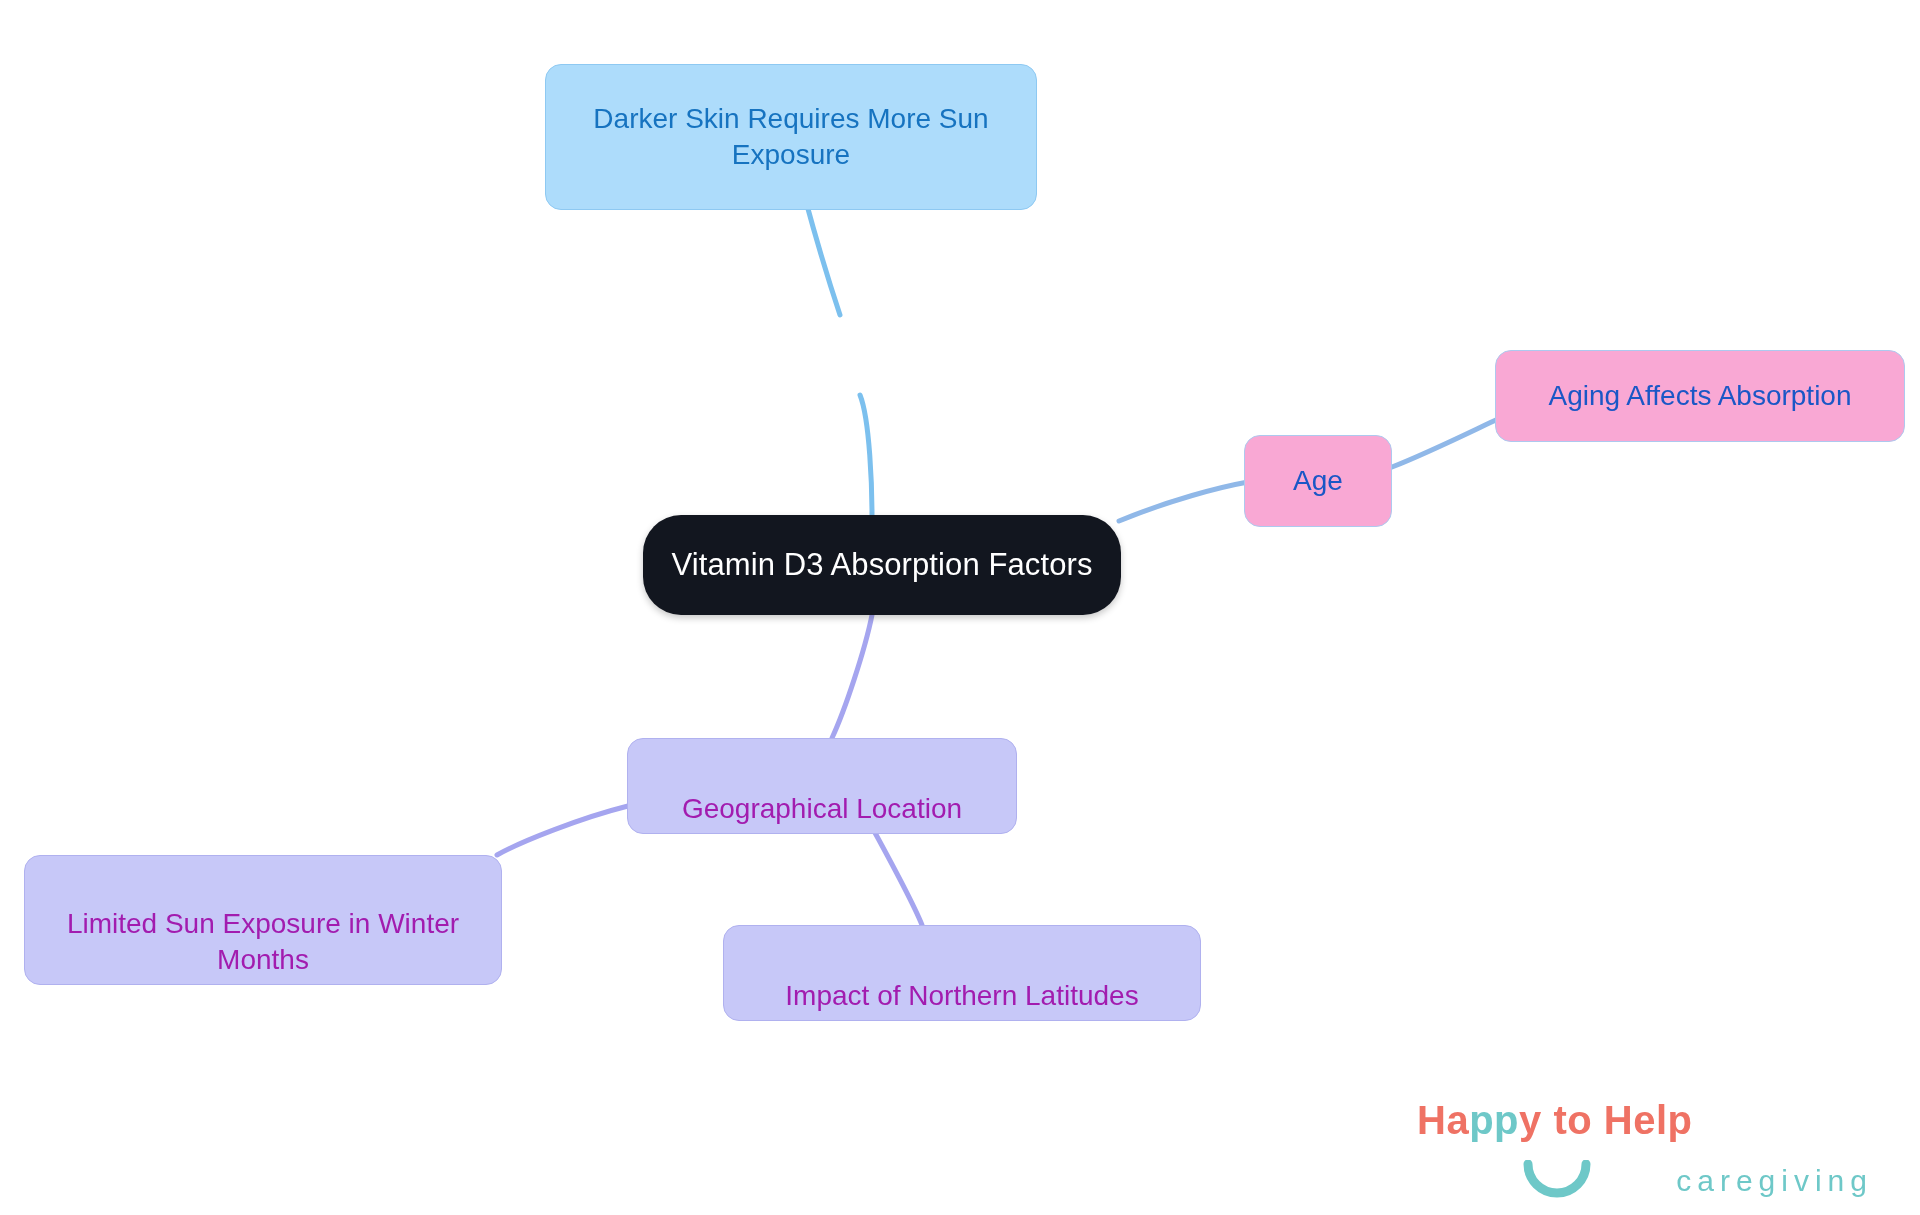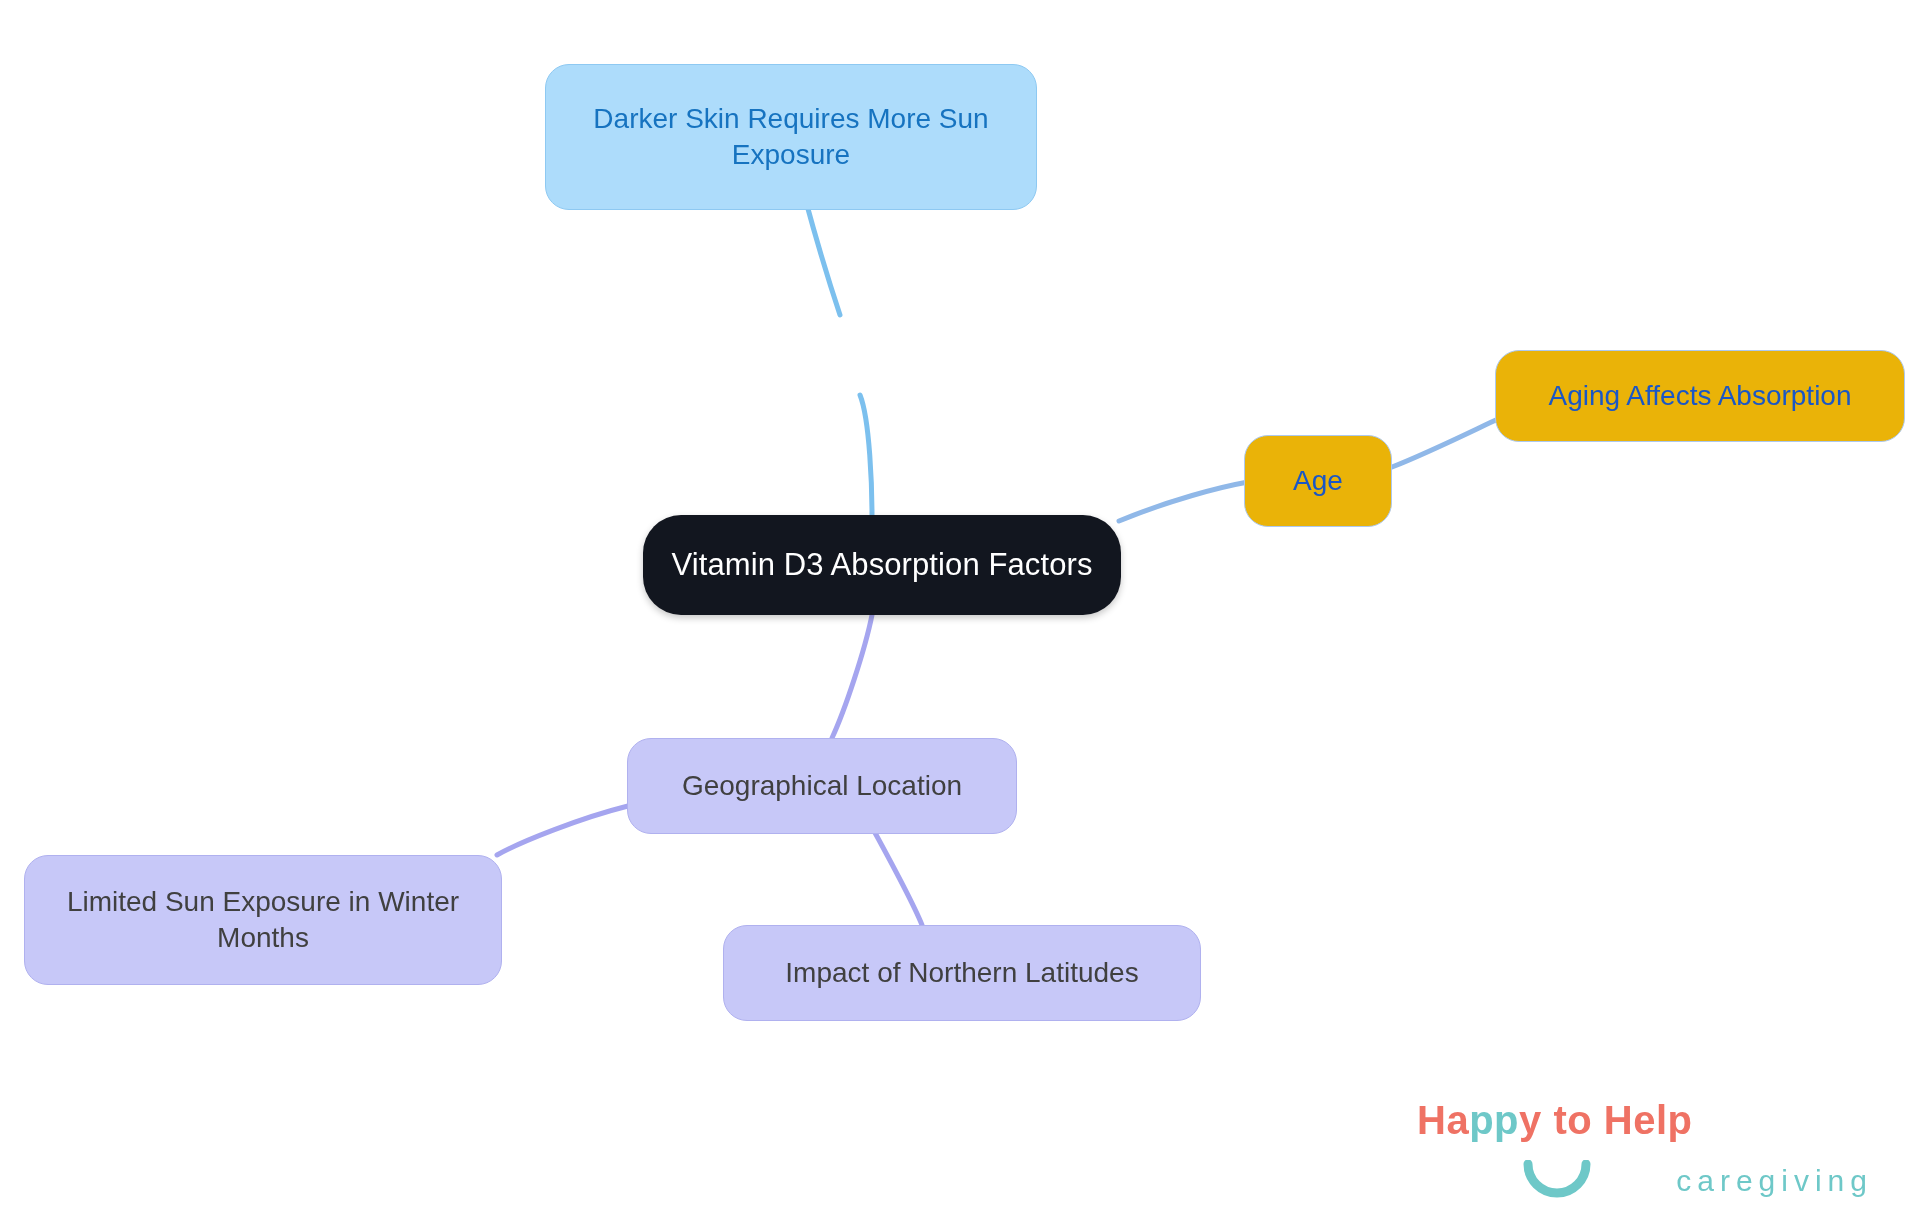--- a/index.html
+++ b/index.html
@@ -26,50 +26,51 @@
     height: 1215px;
     pointer-events: none;
   }
   .node {
     position: absolute;
     box-sizing: border-box;
     display: flex;
     align-items: center;
     justify-content: center;
     text-align: center;
-    border-radius: 24px;
+    border-radius: 16px;
     line-height: 1.28;
     padding: 6px 22px;
     white-space: pre-line;
   }
   .node-root {
     background: #12161f;
     color: #ffffff;
     font-size: 31px;
     border-radius: 38px;
     box-shadow: 0 3px 7px rgba(0,0,0,0.22);
     letter-spacing: 0.1px;
   }
   .node-blue {
     background: #addcfb;
     color: #1673c0;
     border: 1.6px solid #8ec9f2;
     font-size: 28px;
   }
   .node-lightblue {
-    background: #eab308;
+    background: #f9a8d4;
     color: #1a57c6;
     border: 1.6px solid #adc9ef;
     font-size: 28px;
   }
   .node-purple {
     background: #c7c8f8;
-    color: #404040;
+    color: #a21caf;
     border: 1.6px solid #b0b1ef;
     font-size: 28px;
+    align-items: flex-end;
   }
   #logo {
     position: absolute;
     left: 1417px;
     top: 1098px;
     width: 460px;
     height: 105px;
   }
   .logo-main {
     position: absolute;

